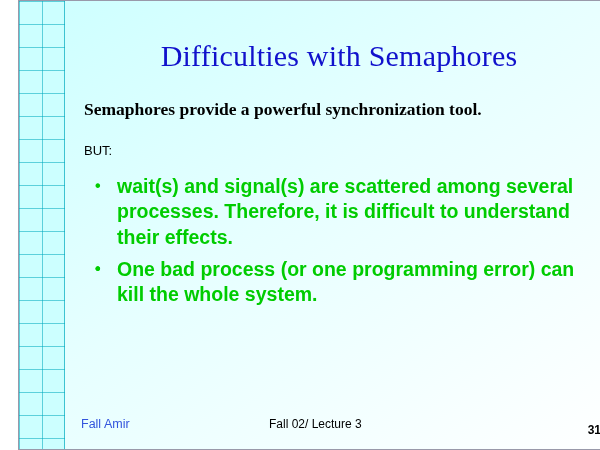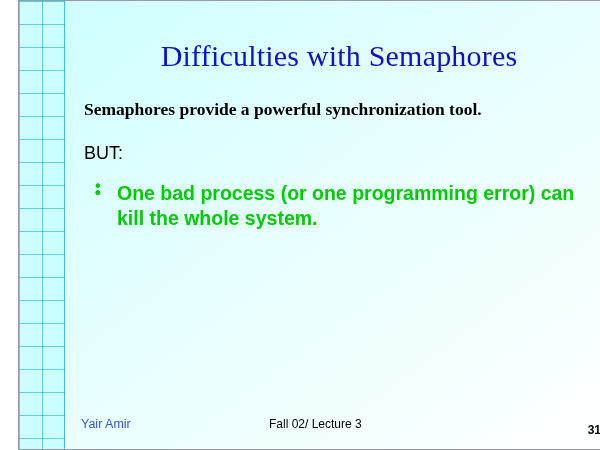--- a/index.html
+++ b/index.html
@@ -63,21 +63,21 @@
     width: 520px;
     font-size: 17.5px;
     font-weight: bold;
     color: #000000;
     font-family: Liberation Serif, serif;
   }
   .but {
     position: absolute;
     left: 65px;
     top: 142px;
-    font-size: 18px;
+    font-size: 13px;
     color: #000000;
   }
   .bullets {
     position: absolute;
     left: 66px;
     top: 173px;
     width: 520px;
   }
   .bullet {
     position: relative;
@@ -128,27 +128,28 @@
 
   <div class="title">Difficulties with Semaphores</div>
 
   <div class="lead">Semaphores provide a powerful synchronization tool.</div>
 
   <div class="but">BUT:</div>
 
   <div class="bullets">
     <div class="bullet">
       <span class="dot">•</span>
+      <span>wait(s) and signal(s) are scattered among several processes. Therefore, it is difficult to understand their effects.</span>
     </div>
     <div class="bullet">
       <span class="dot">•</span>
     </div>
     <div class="bullet">
       <span class="dot">•</span>
       <span>One bad process (or one programming error) can kill the whole system.</span>
     </div>
   </div>
 
-  <div class="footer-author">Yair Amir</div>
+  <div class="footer-author">Fall Amir</div>
   <div class="footer-center">Fall 02/ Lecture 3</div>
   <div class="footer-page">31</div>
 
 </div>
 
 </body></html>

